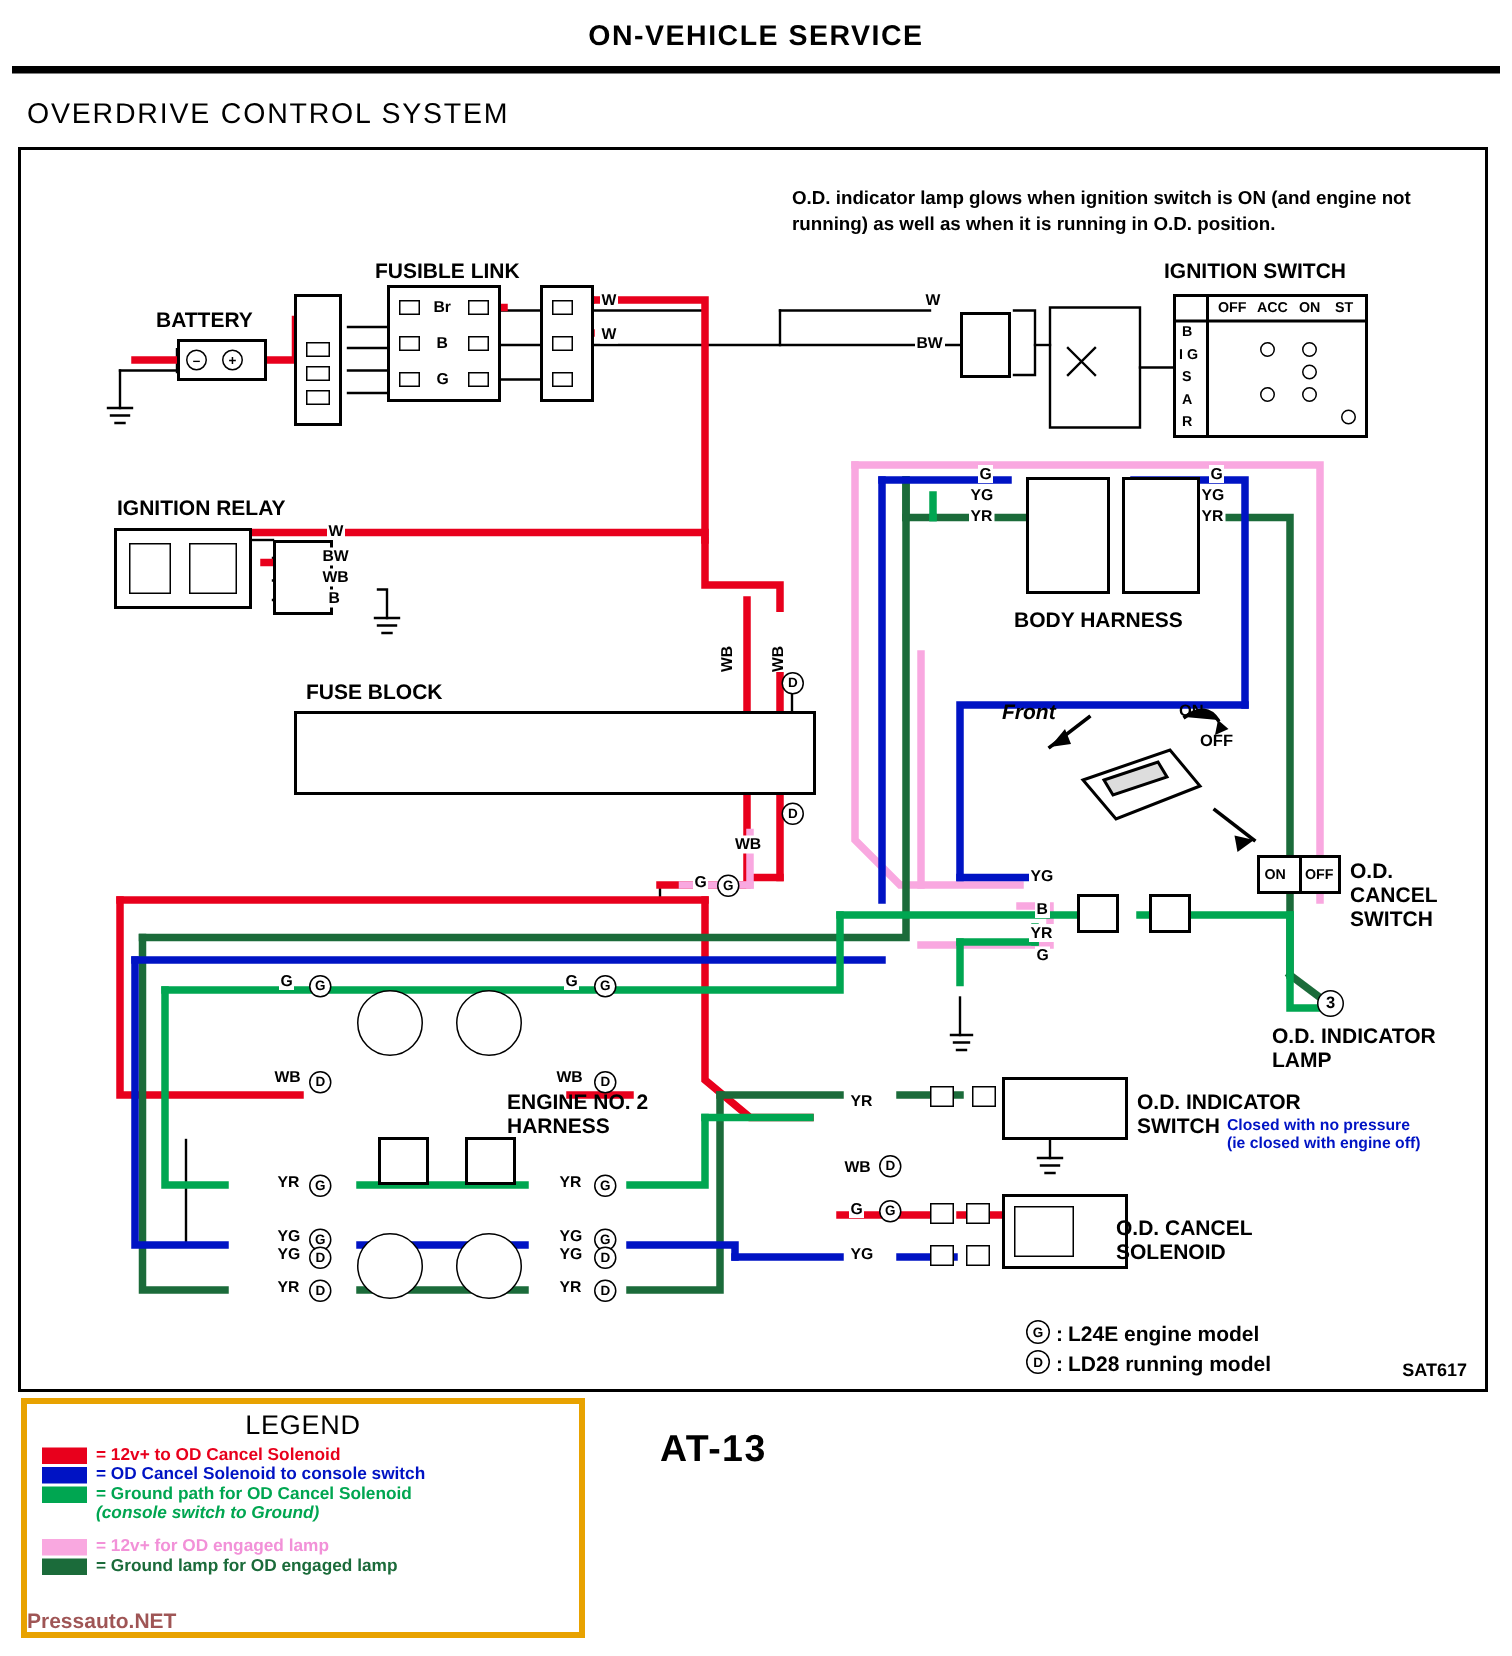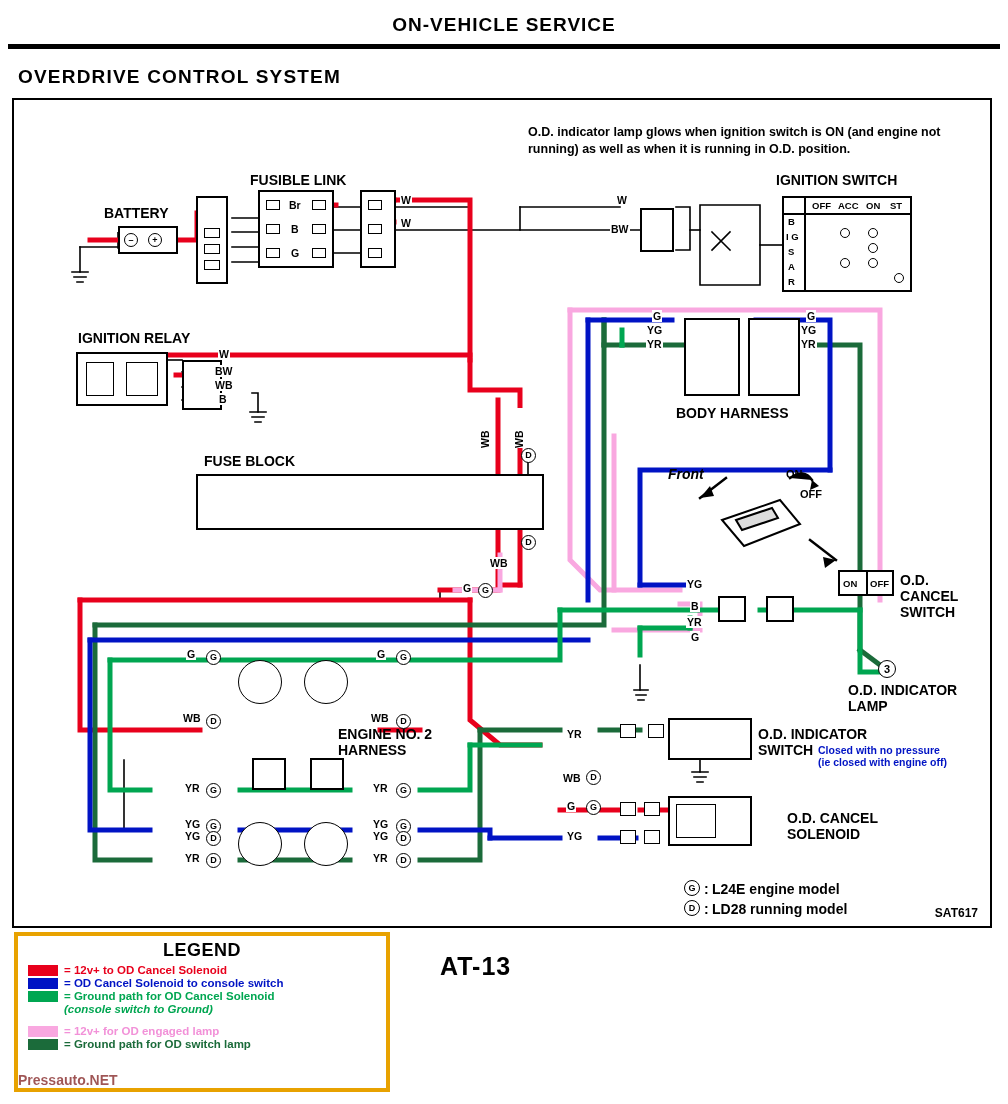--- a/index.html
+++ b/index.html
@@ -1,34 +1,34 @@
 <!DOCTYPE html>
 <html><head>
 <meta charset="utf-8">
 <style>
   html,body{margin:0;padding:0;background:#ffffff;}
   body{width:1008px;height:1104px;font-family:"Liberation Sans",sans-serif;color:#000;position:relative;overflow:hidden;}
   .page{position:relative;width:1008px;height:1104px;}
   .hdr-title{position:absolute;left:0;top:14px;width:1008px;text-align:center;font-size:19px;font-weight:bold;letter-spacing:1px;}
   .hdr-rule{position:absolute;left:8px;top:44px;width:992px;height:5px;background:#000;}
-  .sect-title{position:absolute;left:18px;top:66px;font-size:19px;font-weight:bold;letter-spacing:1.2px;}
+  .sect-title{position:absolute;left:18px;top:66px;font-size:19px;font-weight:normal;letter-spacing:1.2px;}
   .frame{position:absolute;left:12px;top:98px;width:980px;height:830px;border:2px solid #000;box-sizing:border-box;}
   .note{position:absolute;left:528px;top:124px;width:450px;font-size:12.5px;font-weight:bold;line-height:1.35;}
   .lbl{position:absolute;font-size:11px;font-weight:bold;white-space:nowrap;}
   .lbl.big{font-size:14px;}
   .lbl.sm{font-size:9.5px;font-weight:bold;}
   .wirelbl{position:absolute;font-size:10.5px;font-weight:bold;background:#fff;padding:0 1px;white-space:nowrap;}
   .wirelbl.vert{writing-mode:vertical-rl;transform:rotate(180deg);}
   .box{position:absolute;border:2px solid #000;box-sizing:border-box;background:#fff;}
   .thin{position:absolute;border:1.5px solid #000;box-sizing:border-box;background:#fff;}
   .line{position:absolute;background:#000;}
   .circ{position:absolute;border:1.5px solid #000;border-radius:50%;box-sizing:border-box;background:#fff;
         font-size:9px;font-weight:bold;text-align:center;line-height:12px;}
   .legend{position:absolute;left:14px;top:932px;width:376px;height:160px;border:4px solid #E8A200;background:#fff;box-sizing:border-box;}
-  .legend h3{margin:0;padding:4px 0 2px;text-align:center;font-size:18px;font-weight:bold;letter-spacing:.5px;}
+  .legend h3{margin:0;padding:4px 0 2px;text-align:center;font-size:18px;font-weight:normal;letter-spacing:.5px;}
   .lrow{display:flex;align-items:center;margin:1px 6px 1px 10px;}
   .sw{width:30px;height:11px;margin-right:6px;flex:0 0 auto;}
   .ltxt{font-size:11.5px;font-weight:bold;}
   .lsub{font-size:11.5px;font-weight:bold;margin-left:46px;}
   .atno{position:absolute;left:440px;top:952px;font-size:25px;font-weight:bold;letter-spacing:1px;}
   .sat{position:absolute;right:30px;top:906px;font-size:12px;font-weight:bold;}
   .wm{position:absolute;left:18px;top:1072px;font-size:14px;font-weight:bold;color:#7f1d1d;opacity:.75;}
   svg.overlay{position:absolute;left:0;top:0;width:1008px;height:1104px;pointer-events:none;}
 </style>
 </head>
@@ -273,21 +273,21 @@
 LAMP</div>
 
   <div class="box" style="left:668px;top:718px;width:84px;height:42px;"></div>
   <div class="lbl big" style="left:758px;top:726px;white-space:pre;">O.D. INDICATOR
 SWITCH</div>
   <div class="lbl" style="left:818px;top:744px;white-space:pre;color:#0013C4;font-size:10.5px;">Closed with no pressure
 (ie closed with engine off)</div>
 
   <div class="box" style="left:668px;top:796px;width:84px;height:50px;"></div>
   <div class="thin" style="left:676px;top:804px;width:40px;height:34px;"></div>
-  <div class="lbl big" style="left:787px;top:810px;white-space:pre;">O.D. CANCEL
+  <div class="lbl big" style="left:744px;top:810px;white-space:pre;">O.D. CANCEL
 SOLENOID</div>
 
   <div class="wirelbl" style="left:566px;top:728px;">YR</div>
   <div class="wirelbl" style="left:562px;top:772px;">WB</div>
   <div class="wirelbl" style="left:566px;top:800px;">G</div>
   <div class="wirelbl" style="left:566px;top:830px;">YG</div>
   <div class="circ" style="left:586px;top:770px;width:15px;height:15px;line-height:13px;">D</div>
   <div class="circ" style="left:586px;top:800px;width:15px;height:15px;line-height:13px;">G</div>
   <div class="thin" style="left:620px;top:724px;width:16px;height:14px;"></div>
   <div class="thin" style="left:620px;top:802px;width:16px;height:14px;"></div>
@@ -361,18 +361,18 @@
     </div>
     <div class="lsub" style="color:#00A651;font-style:italic;">(console switch to Ground)</div>
 
     <div class="lrow" style="margin-top:10px;">
       <div class="sw" style="background:#F9A8E0;"></div>
       <div class="ltxt" style="color:#F291D8;">= 12v+ for OD engaged lamp</div>
     </div>
 
     <div class="lrow">
       <div class="sw" style="background:#1B6B3A;"></div>
-      <div class="ltxt" style="color:#1B6B3A;">= Ground path for OD switch lamp</div>
+      <div class="ltxt" style="color:#1B6B3A;">= Ground lamp for OD engaged lamp</div>
     </div>
   </div>
 
   <div class="wm">Pressauto.NET</div>
 </div>
 
 </body></html>

